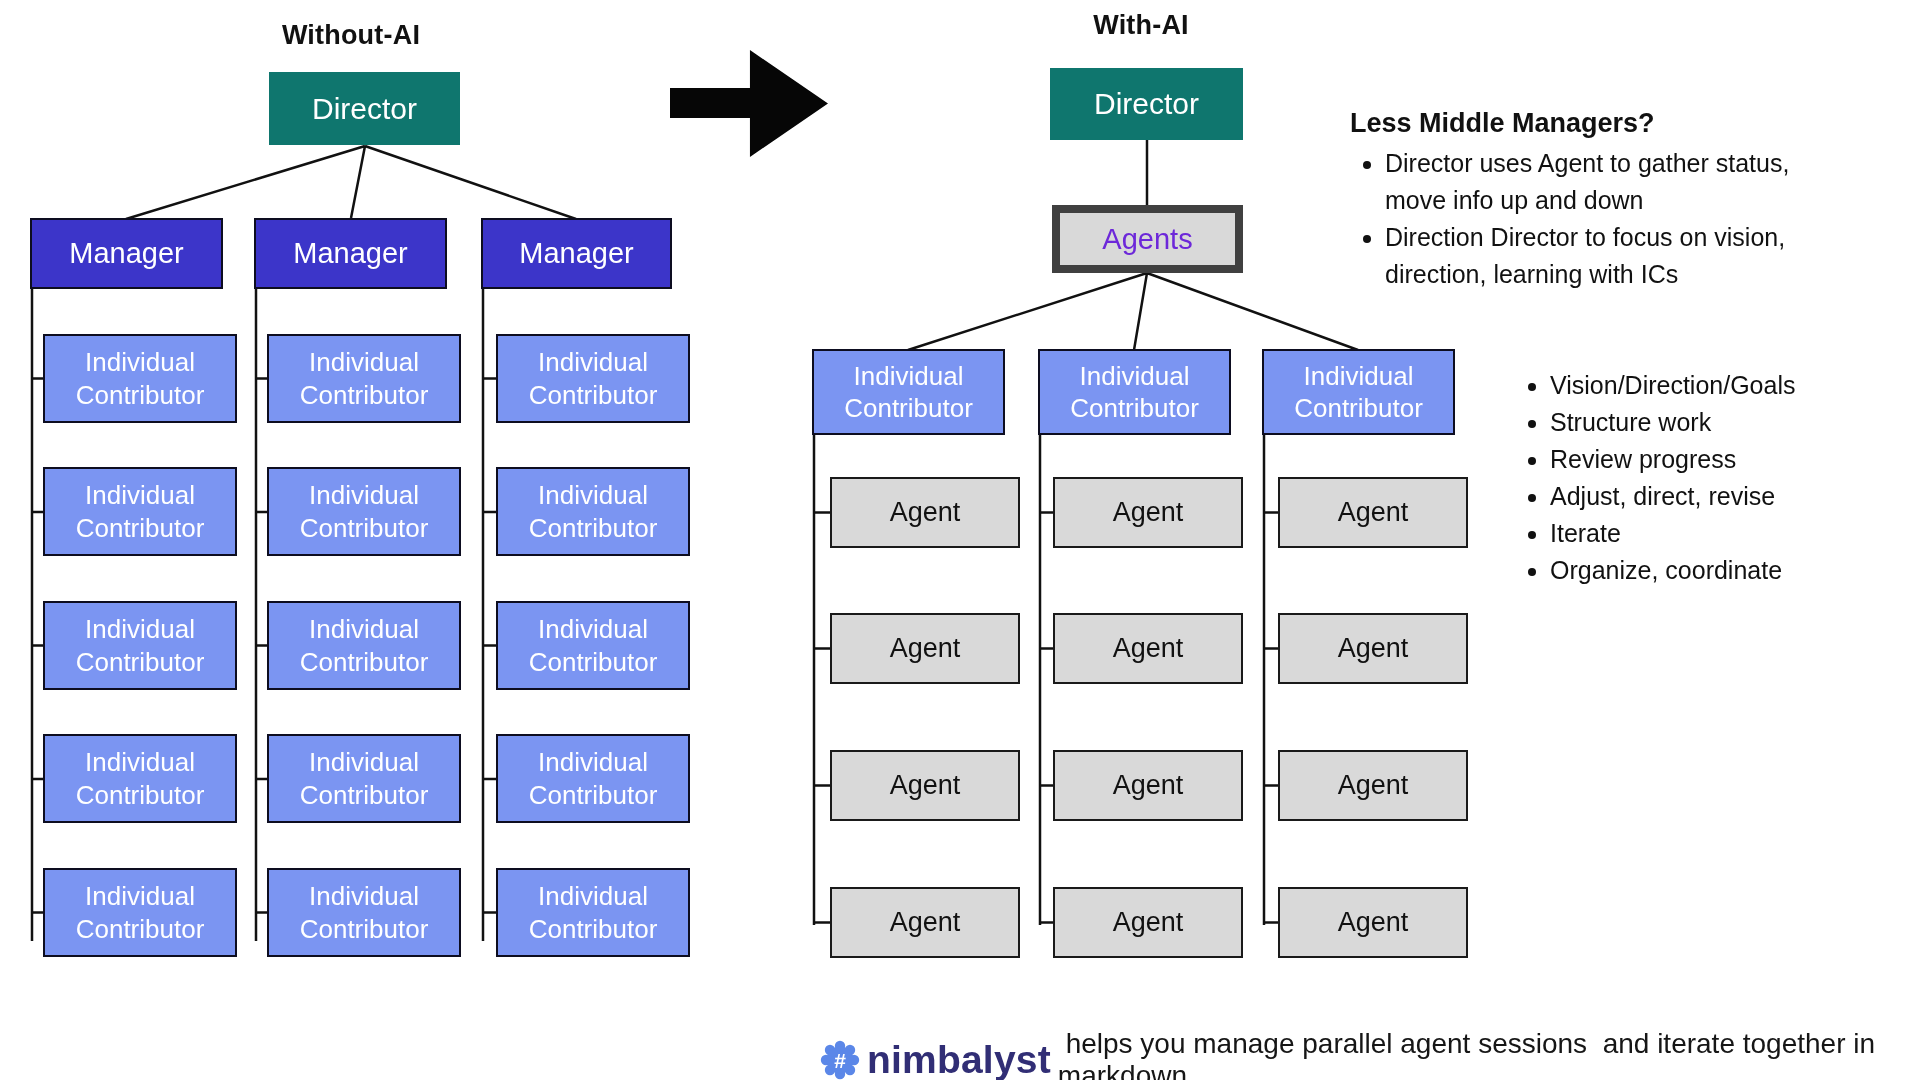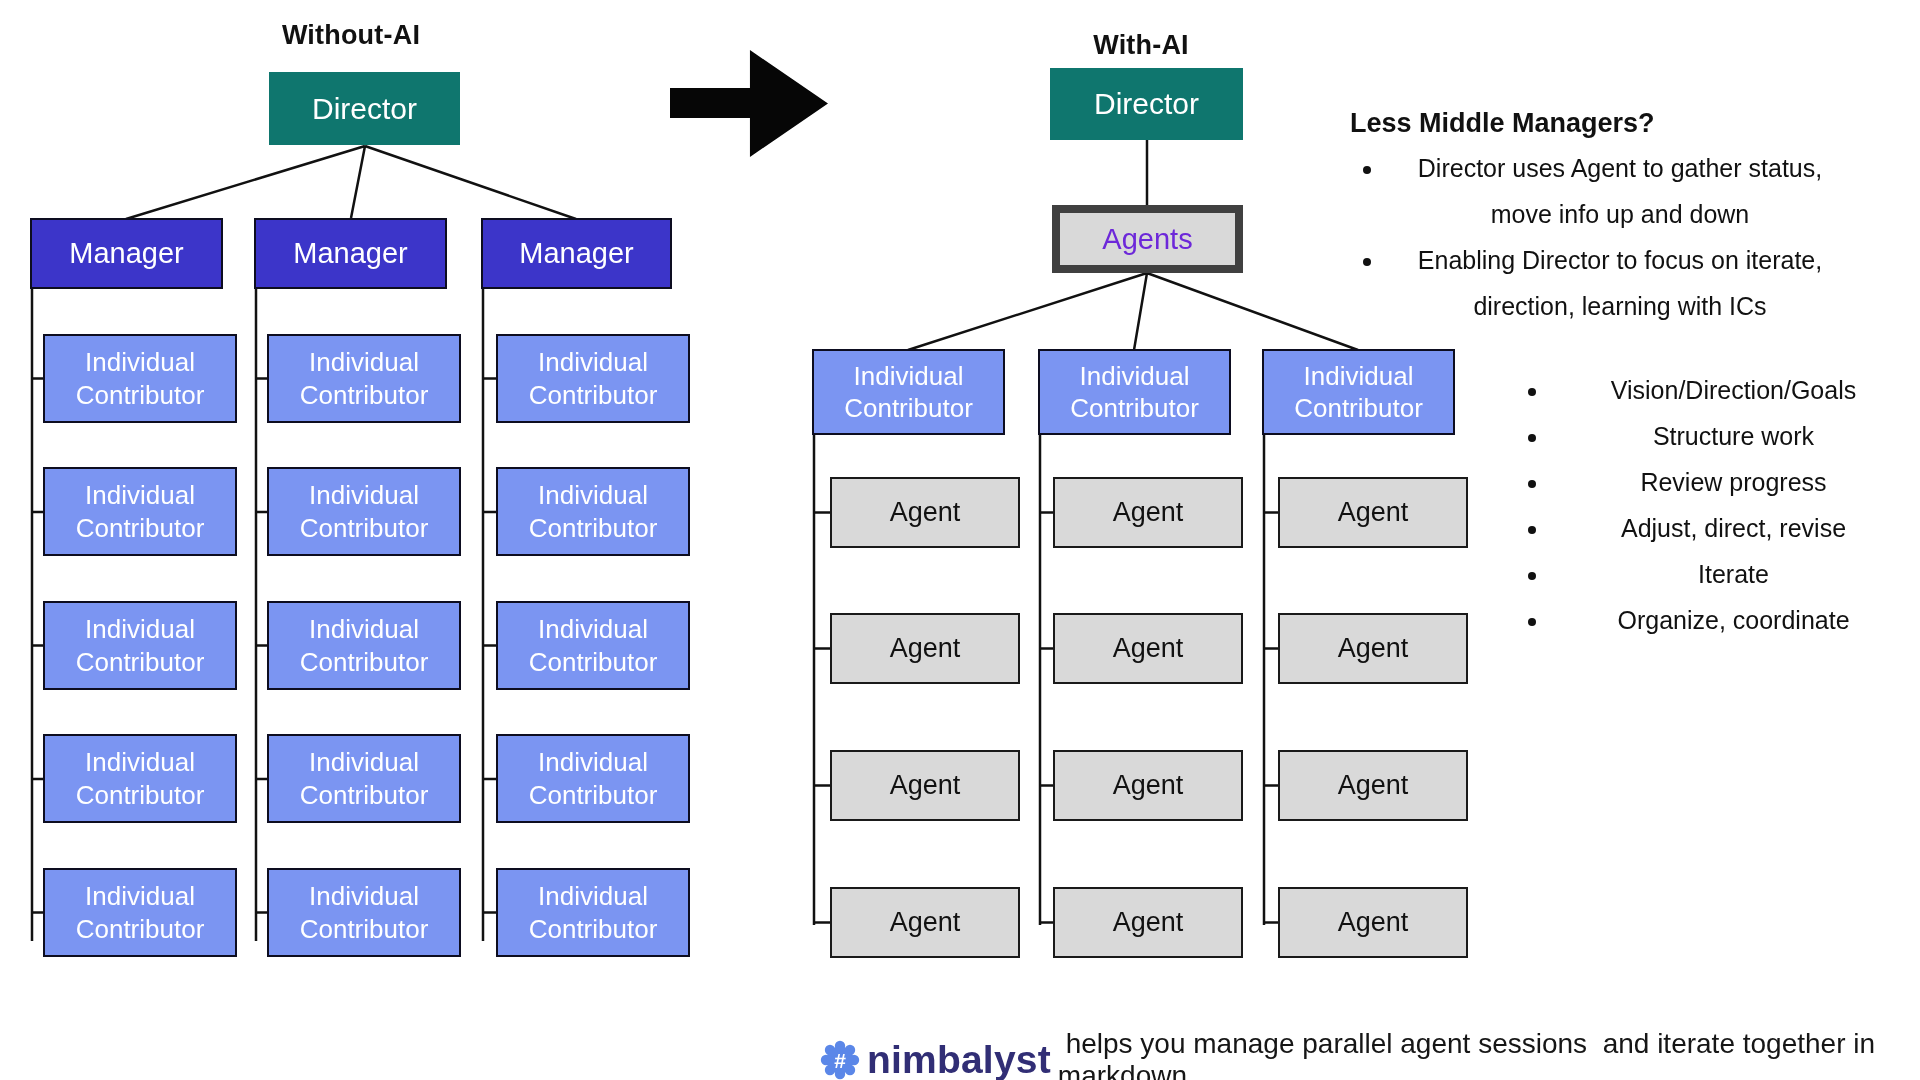--- a/index.html
+++ b/index.html
@@ -22,21 +22,21 @@
   .box.agent{background:#d9d9d9;border:2px solid #1a1a1a;color:#111;font-size:27px;}
   #connectors{position:absolute;left:0;top:0;width:1920px;height:1080px;pointer-events:none;}
   #connectors path{stroke:#111;stroke-width:2.5;fill:none;}
   .arrow{
     position:absolute;left:670px;top:50px;width:158px;height:107px;background:#060606;
     clip-path:polygon(0 35.5%,50.6% 35.5%,50.6% 0,100% 50%,50.6% 100%,50.6% 63.6%,0 63.6%);
   }
   .notes{position:absolute;color:#111;}
   .notes h3{margin:0 0 6px 12px;font-size:27px;font-weight:bold;}
   .notes ul{margin:0;padding-left:47px;list-style:disc outside;}
-  .notes li{font-size:25px;line-height:46px;text-align:center;}
+  .notes li{font-size:25px;line-height:37px;}
   .footer{
     position:absolute;left:820px;top:1028px;display:flex;align-items:center;gap:7px;
     font-size:29px;color:#111;white-space:pre;
   }
   .brand-badge{width:40px;height:42px;flex:0 0 auto;}
   .brand-name{font-weight:bold;color:#312e75;font-size:39px;letter-spacing:.2px;text-align:center;}
   .footer-text{white-space:pre-wrap;font-size:28px;color:#161616;}
 </style>
 </head>
 <body>
@@ -58,21 +58,21 @@
     <path d="M1147 273 L908 350 M1147 273 L1134 350 M1147 273 L1358 350"></path>
 
     <path d="M814 435 V925 M1040 435 V925 M1264 435 V925"></path>
 
     <path d="M814 512.5 H832 M814 648.5 H832 M814 785.5 H832 M814 922.5 H832
       M1040 512.5 H1055 M1040 648.5 H1055 M1040 785.5 H1055 M1040 922.5 H1055
       M1264 512.5 H1280 M1264 648.5 H1280 M1264 785.5 H1280 M1264 922.5 H1280"></path>
   </svg>
 
   <div class="title" style="left:231px;top:20px;width:240px;">Without-AI</div>
-  <div class="title" style="left:1021px;top:30px;width:240px;">With-AI</div>
+  <div class="title" style="left:1021px;top:10px;width:240px;">With-AI</div>
 
   <div class="arrow"></div>
 
   <div class="box director" style="left:269px;top:72px;width:191px;height:73px;">Director</div>
 
   <div class="box manager" style="left:30px;top:218px;width:193px;height:71px;">Manager</div>
   <div class="box manager" style="left:254px;top:218px;width:193px;height:71px;">Manager</div>
   <div class="box manager" style="left:481px;top:218px;width:191px;height:71px;">Manager</div>
 
   <div class="box ic" style="left:43px;top:334px;width:194px;height:89px;">Individual Contributor</div>
@@ -112,21 +112,21 @@
 
   <div class="box agent" style="left:1278px;top:477px;width:190px;height:71px;">Agent</div>
   <div class="box agent" style="left:1278px;top:613px;width:190px;height:71px;">Agent</div>
   <div class="box agent" style="left:1278px;top:750px;width:190px;height:71px;">Agent</div>
   <div class="box agent" style="left:1278px;top:887px;width:190px;height:71px;">Agent</div>
 
   <div class="notes" style="left:1338px;top:108px;width:520px;">
     <h3>Less Middle Managers?</h3>
     <ul>
       <li style="width:470px;">Director uses Agent to gather status, move info up and down</li>
-      <li style="width:470px;">Enabling Director to focus on iterate, direction, learning with ICs</li>
+      <li style="width:470px;">Direction Director to focus on vision, direction, learning with ICs</li>
     </ul>
   </div>
 
   <div class="notes" style="left:1507px;top:367px;width:410px;">
     <ul style="padding-left:43px;">
       <li>Vision/Direction/Goals</li>
       <li>Structure work</li>
       <li>Review progress</li>
       <li>Adjust, direct, revise</li>
       <li>Iterate</li>

